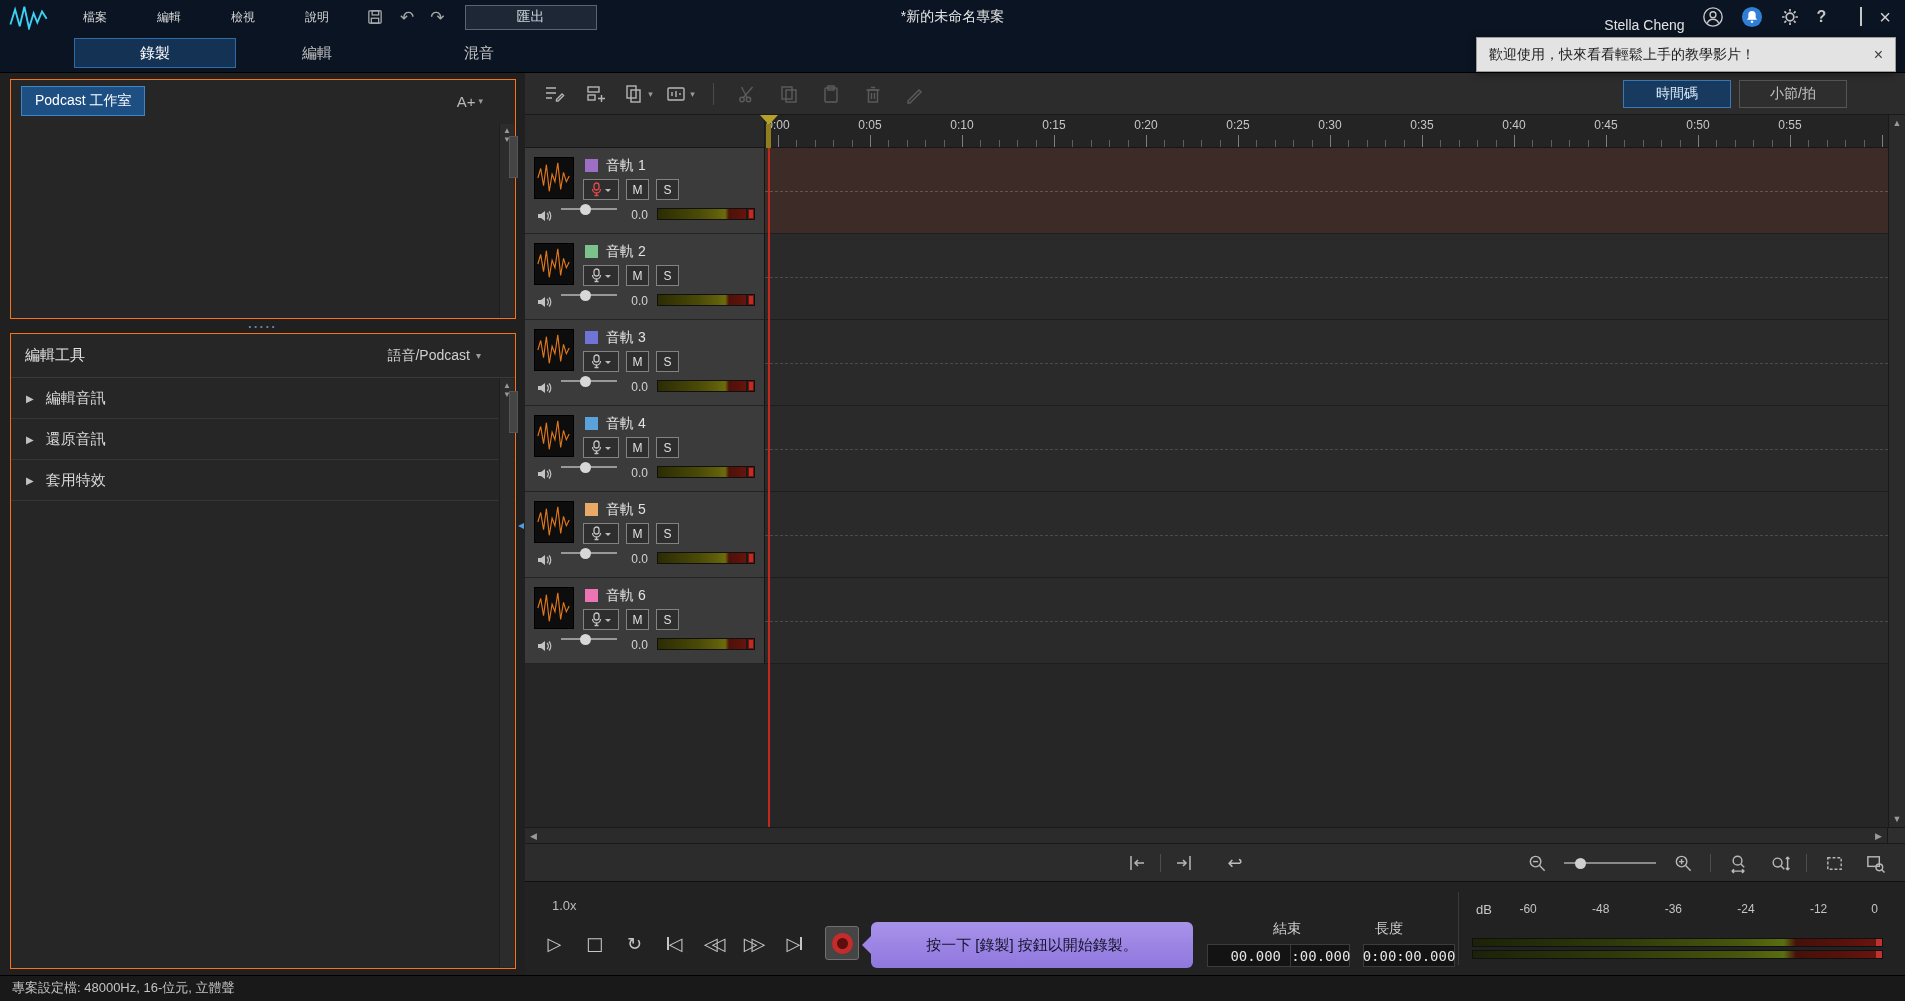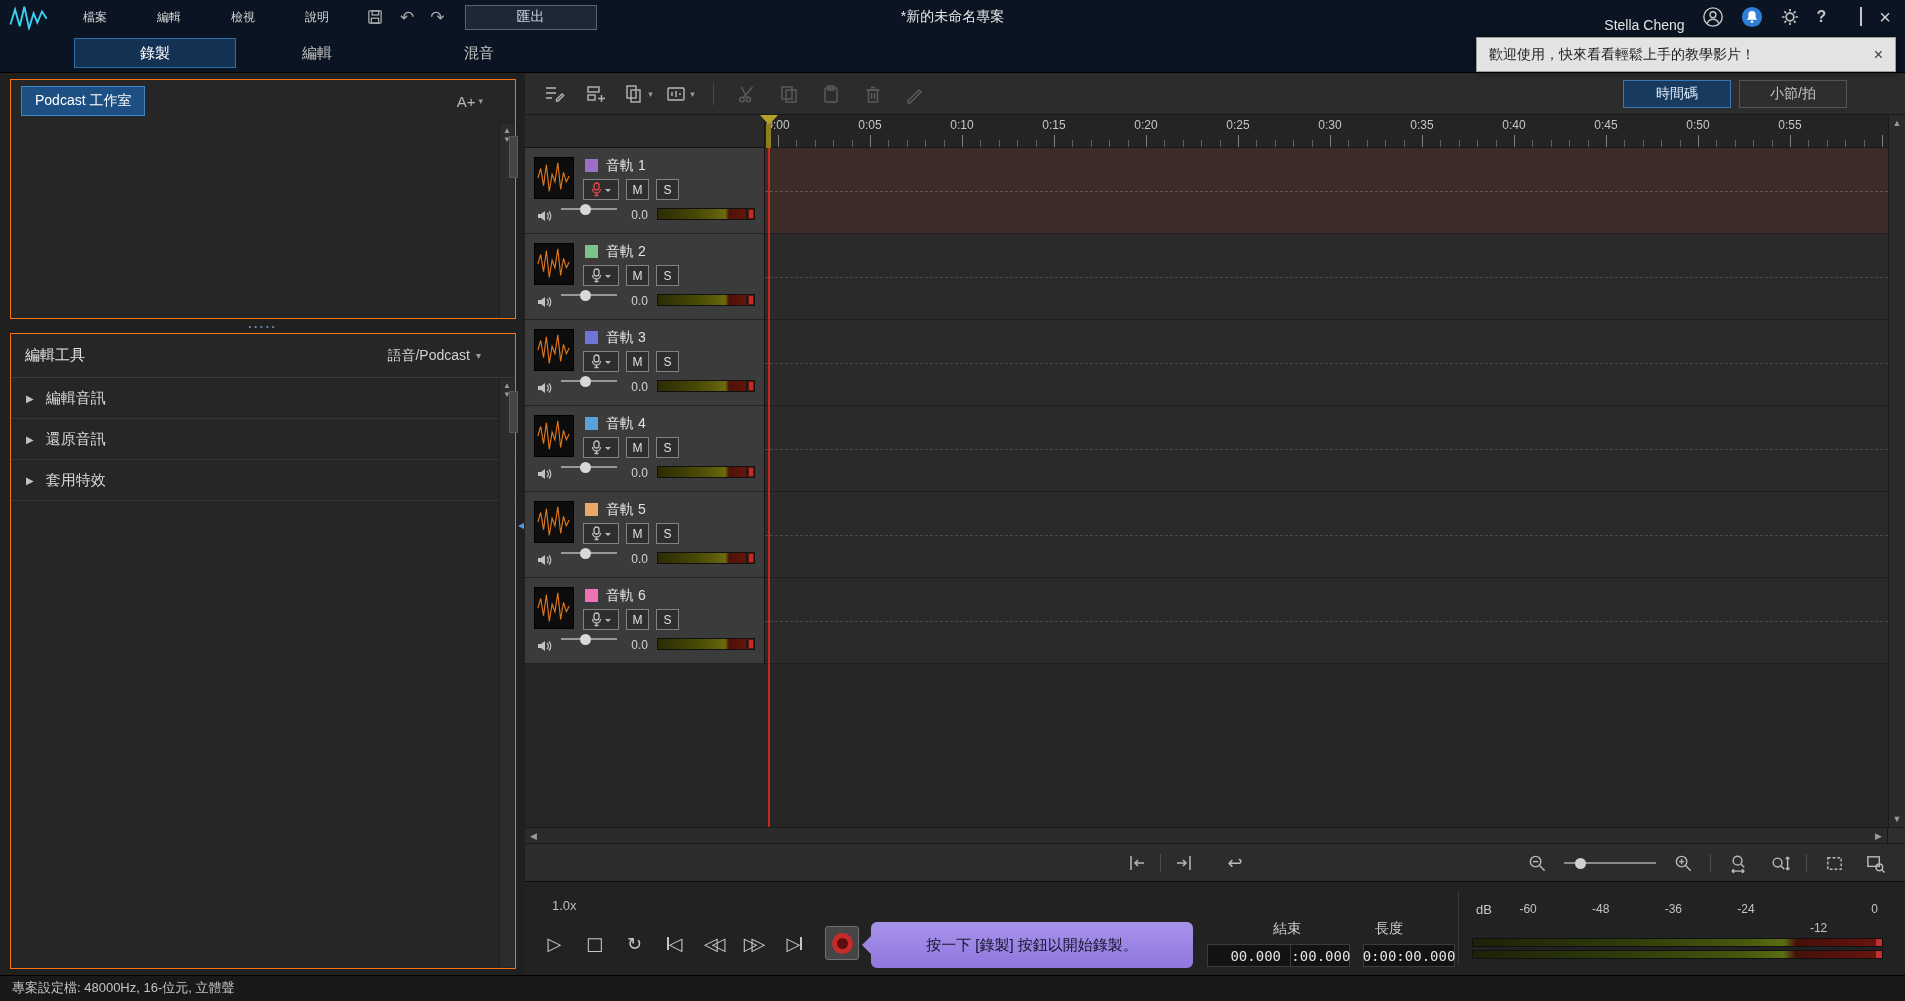--- a/index.html
+++ b/index.html
@@ -709,21 +709,21 @@
       <div class="tsepline"></div>
 
       <div class="meter-panel">
         <span class="meter-unit">dB</span>
         <div class="mbar b1"></div>
         <div class="mbar b2"></div>
       <span class="db-tick" style="left: 14%;">-60</span>
           <span class="db-tick" style="left: 31.5%;">-48</span>
           <span class="db-tick" style="left: 49%;">-36</span>
           <span class="db-tick" style="left: 66.5%;">-24</span>
-          <span class="db-tick" style="left: 84%; margin-top: 19px;">-12</span>
+          <span class="db-tick" style="left: 84%;">-12</span>
           <span class="db-tick" style="left: 97.5%;">0</span>
         </div>
     </div>
 
   </div>
 </div>
 
 <div class="statusbar">
   <span>專案設定檔: 48000Hz, 16-位元, 立體聲</span>
 </div>

